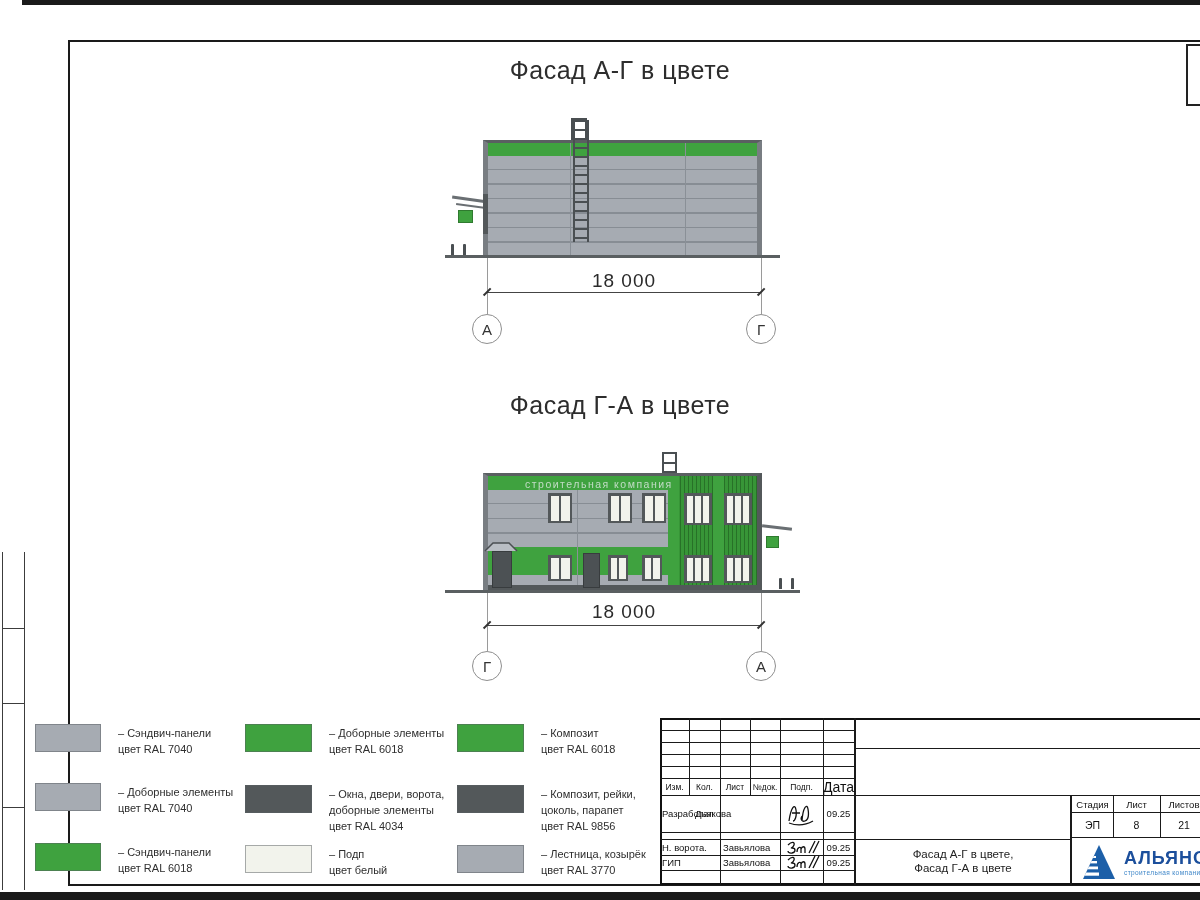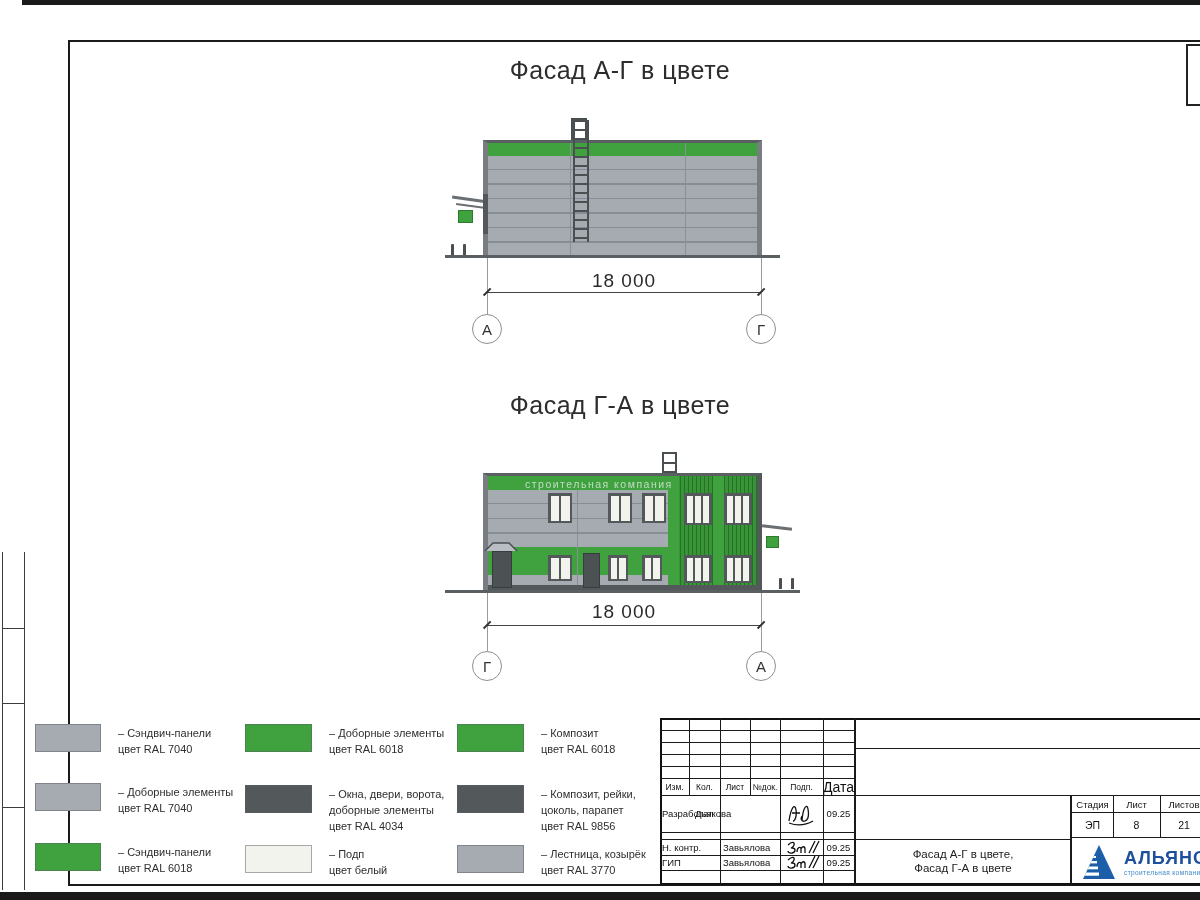--- a/index.html
+++ b/index.html
@@ -271,21 +271,21 @@
   <div class="stxt c" style="left:750px;top:779px;width:30px;height:15px;font-size:8.5px;">№док.</div>
   <div class="stxt c" style="left:780px;top:779px;width:43px;height:15px;font-size:8.5px;">Подп.</div>
   <div class="stxt c" style="left:823px;top:779px;width:31px;height:15px;font-size:14px;">Дата</div>
 
   <div class="stxt" style="left:662px;top:806px;width:58px;height:15px;">Разработал</div>
   <div class="stxt" style="left:695px;top:806px;width:56px;height:15px;">Дьякова</div>
   <svg class="abs" style="left:784px;top:799px;" width="36" height="28">
     <path d="M5 22 C7 8 11 4 12 11 C13 17 11 22 9 22 M8 14 L16 14 M18 22 C19 8 23 4 24 10 C25 16 24 21 21 22 C18 23 16 20 18 17 M5 24 C13 27 22 26 29 22" stroke="#111" fill="none" stroke-width="1.3"></path>
   </svg>
   <div class="stxt c" style="left:823px;top:806px;width:31px;height:15px;">09.25</div>
-  <div class="stxt" style="left:662px;top:840px;width:58px;height:15px;">Н. контр.</div>
+  <div class="stxt" style="left:662px;top:840px;width:58px;height:15px;">Н. ворота.</div>
   <div class="stxt" style="left:723px;top:840px;width:56px;height:15px;">Завьялова</div>
   <svg class="abs" style="left:785px;top:840px;" width="36" height="15">
     <path d="M3 5 C7 1 10 2 9 5 C8 8 5 8 7 8 C11 8 11 12 7 13 C4 13.5 3 12 3 11 M12 12 C12 7 16 6 16 9 L16 13 M16 9 C17 6 20 6 20 9 L20 13 M24 13 L30 1 M28 13 L34 1" stroke="#111" fill="none" stroke-width="1.3"></path>
   </svg>
   <div class="stxt c" style="left:823px;top:840px;width:31px;height:15px;">09.25</div>
   <div class="stxt" style="left:662px;top:855px;width:58px;height:15px;">ГИП</div>
   <div class="stxt" style="left:723px;top:855px;width:56px;height:15px;">Завьялова</div>
   <svg class="abs" style="left:785px;top:855px;" width="36" height="15">
     <path d="M3 5 C7 1 10 2 9 5 C8 8 5 8 7 8 C11 8 11 12 7 13 C4 13.5 3 12 3 11 M12 12 C12 7 16 6 16 9 L16 13 M16 9 C17 6 20 6 20 9 L20 13 M24 13 L30 1 M28 13 L34 1" stroke="#111" fill="none" stroke-width="1.3"></path>
   </svg>

